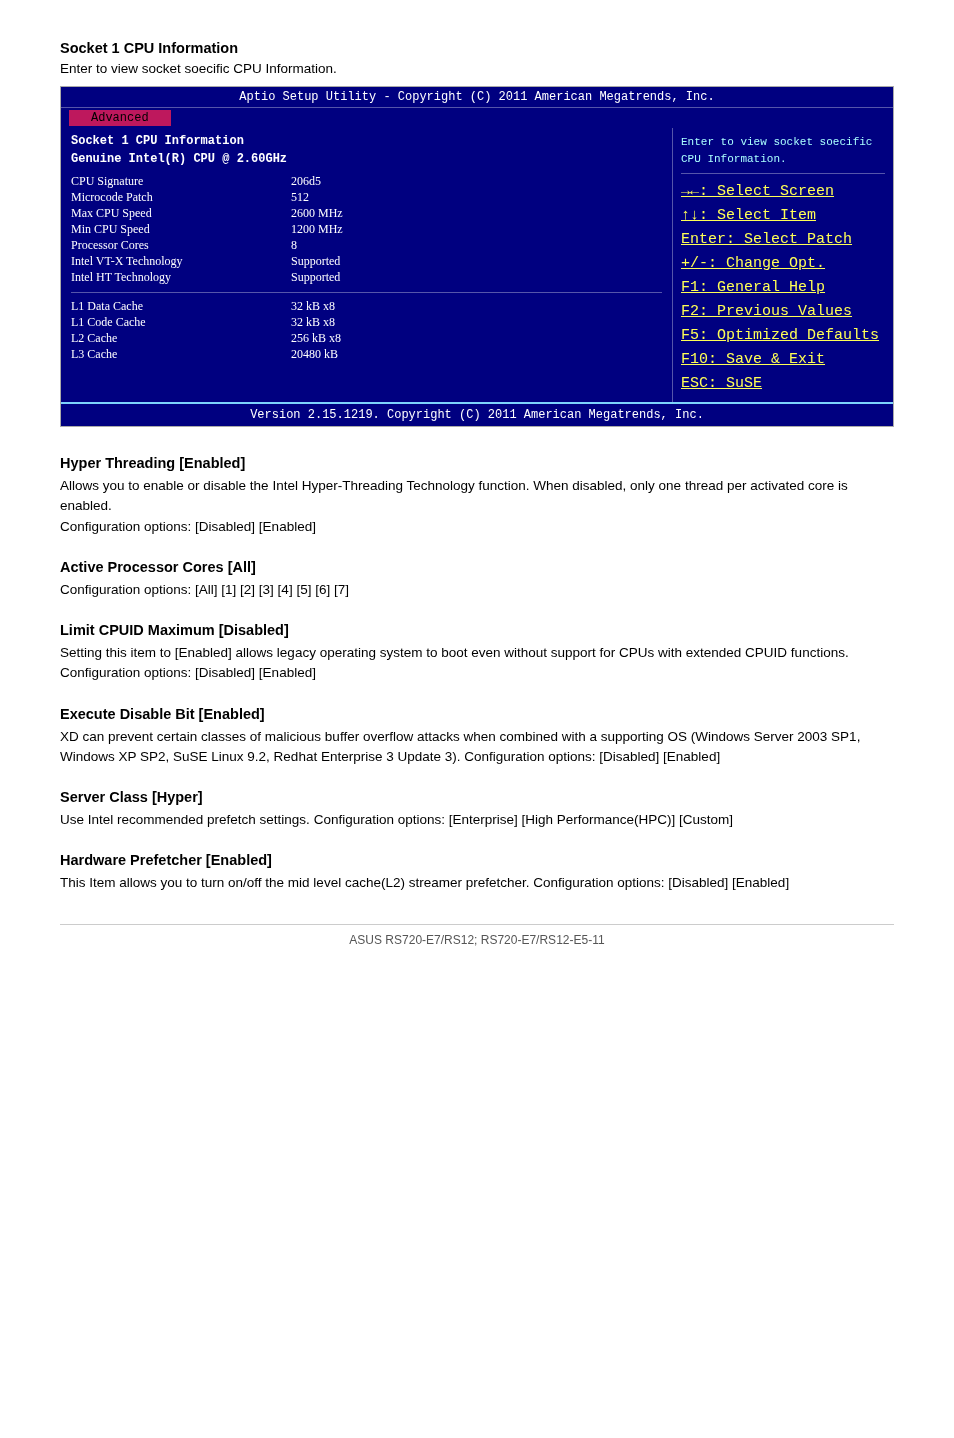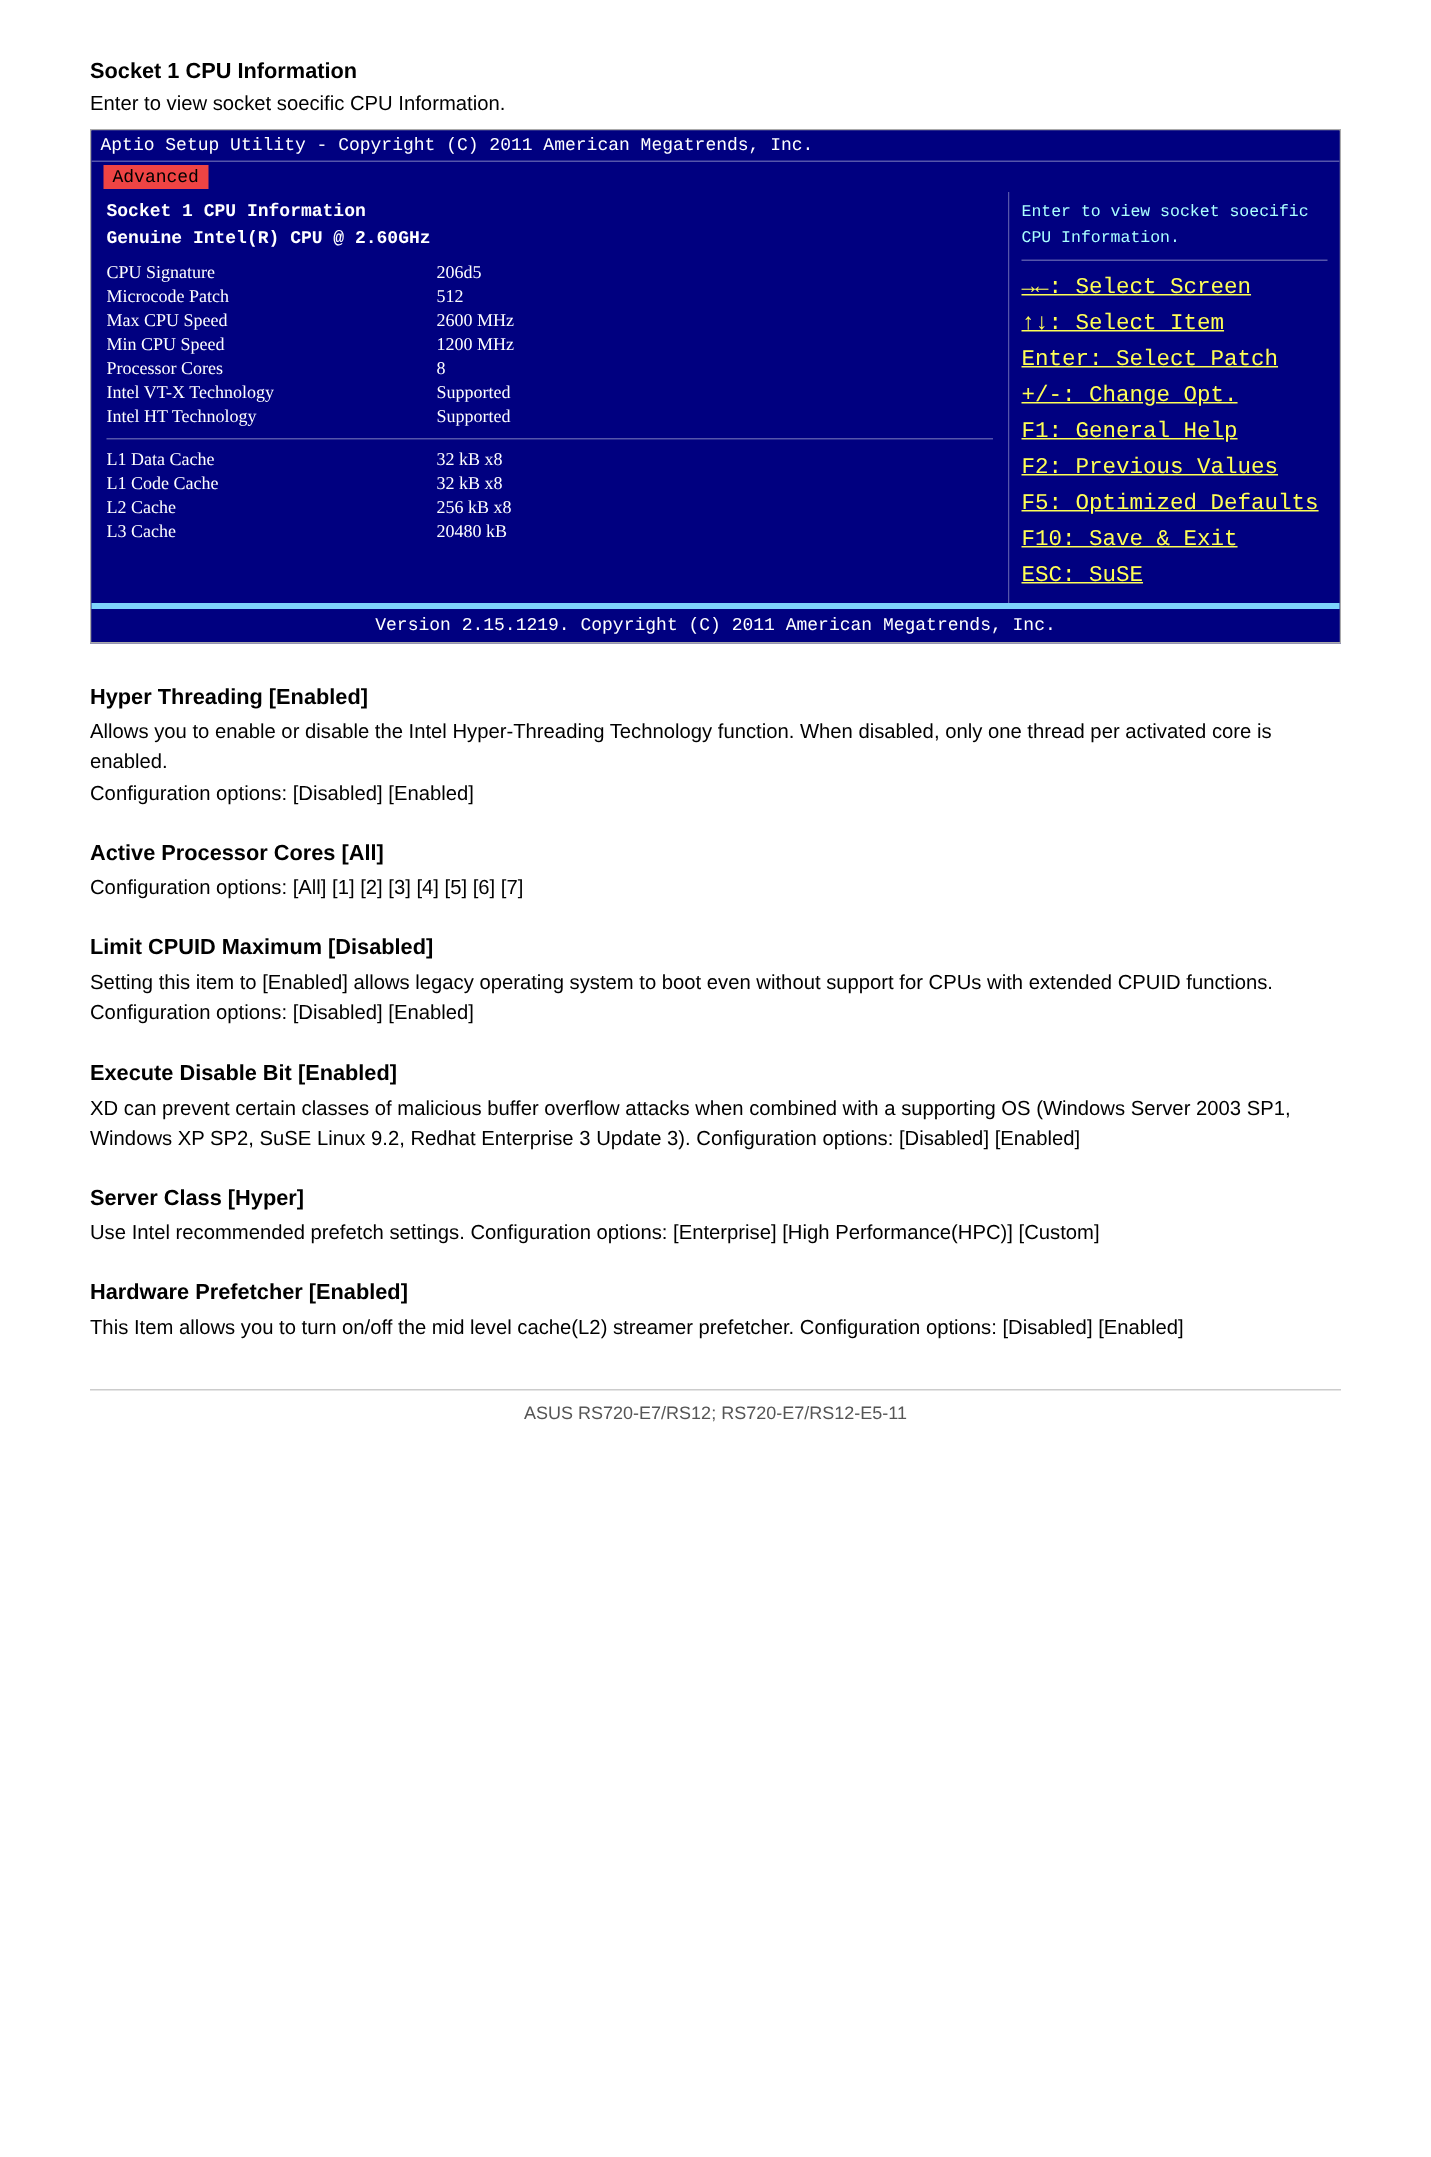--- a/index.html
+++ b/index.html
@@ -32,37 +32,38 @@
       font-family: 'Courier New', Courier, monospace;
       font-size: 12px;
       margin-bottom: 28px;
       padding: 0;
       width: 100%;
     }
 
     .bios-header {
       background: #000080;
       color: #fff;
+      text-align: center;
       padding: 3px 6px;
       font-family: 'Courier New', Courier, monospace;
       font-size: 12px;
       border-bottom: 1px solid #5555aa;
     }
 
     .bios-tab-row {
       background: #000080;
       padding: 2px 8px;
       font-family: 'Courier New', Courier, monospace;
       font-size: 12px;
     }
 
     .bios-tab-active {
-      background: #ef4444;
-      color: #000;
-      padding: 1px 6px;
+      background: #be185d;
+      color: #000;
+      padding: 1px 22px;
       display: inline-block;
     }
 
     .bios-body {
       display: flex;
       flex-direction: row;
       padding: 0;
     }
 
     .bios-main {
@@ -112,21 +113,21 @@
       margin: 6px 0;
     }
 
     .bios-footer {
       background: #000080;
       color: #fff;
       text-align: center;
       padding: 4px 6px;
       font-family: 'Courier New', Courier, monospace;
       font-size: 12px;
-      border-top: 4px solid #7dd3fc;
+      border-top: 2px solid #7dd3fc;
     }
 
     .help-text {
       color: #aaffff;
       font-size: 11px;
       line-height: 1.5;
     }
 
     .nav-text {
       color: #ffff55;

